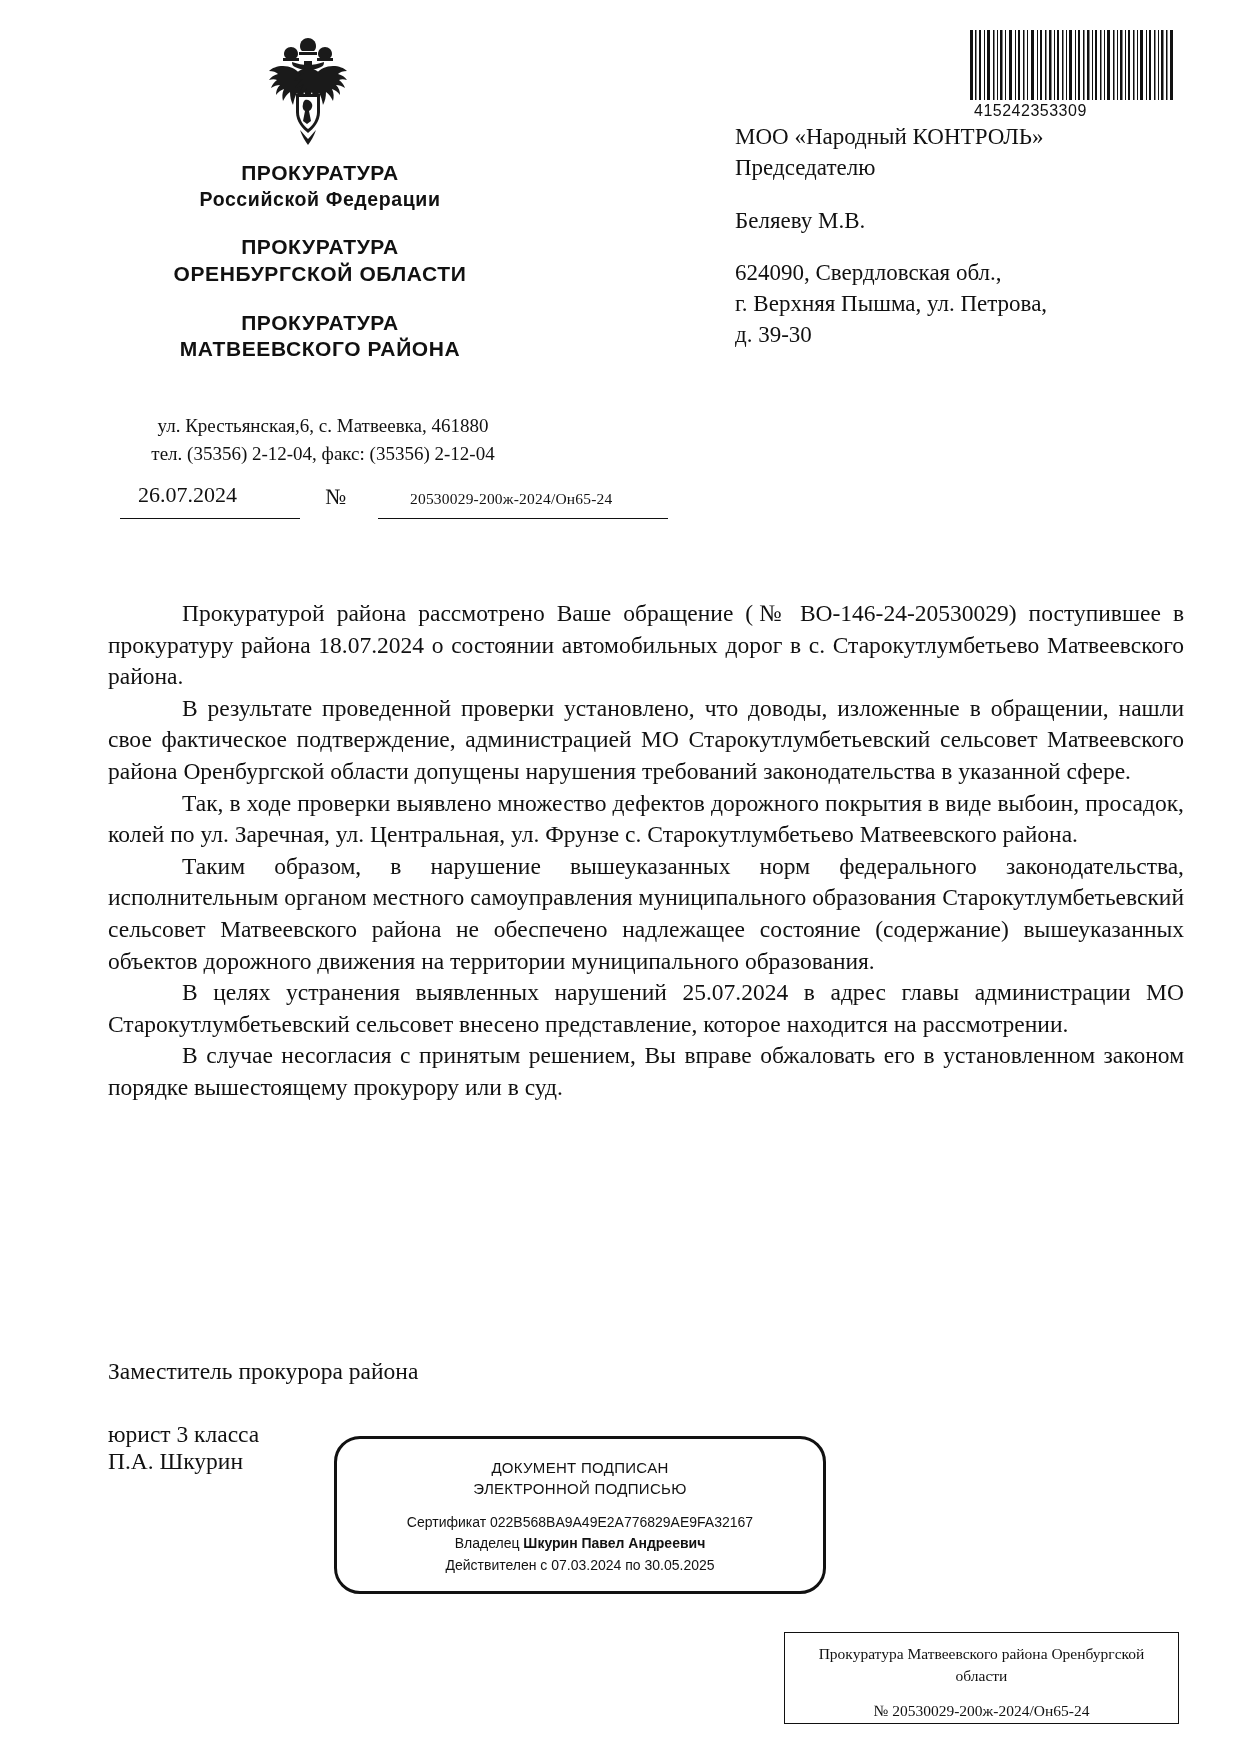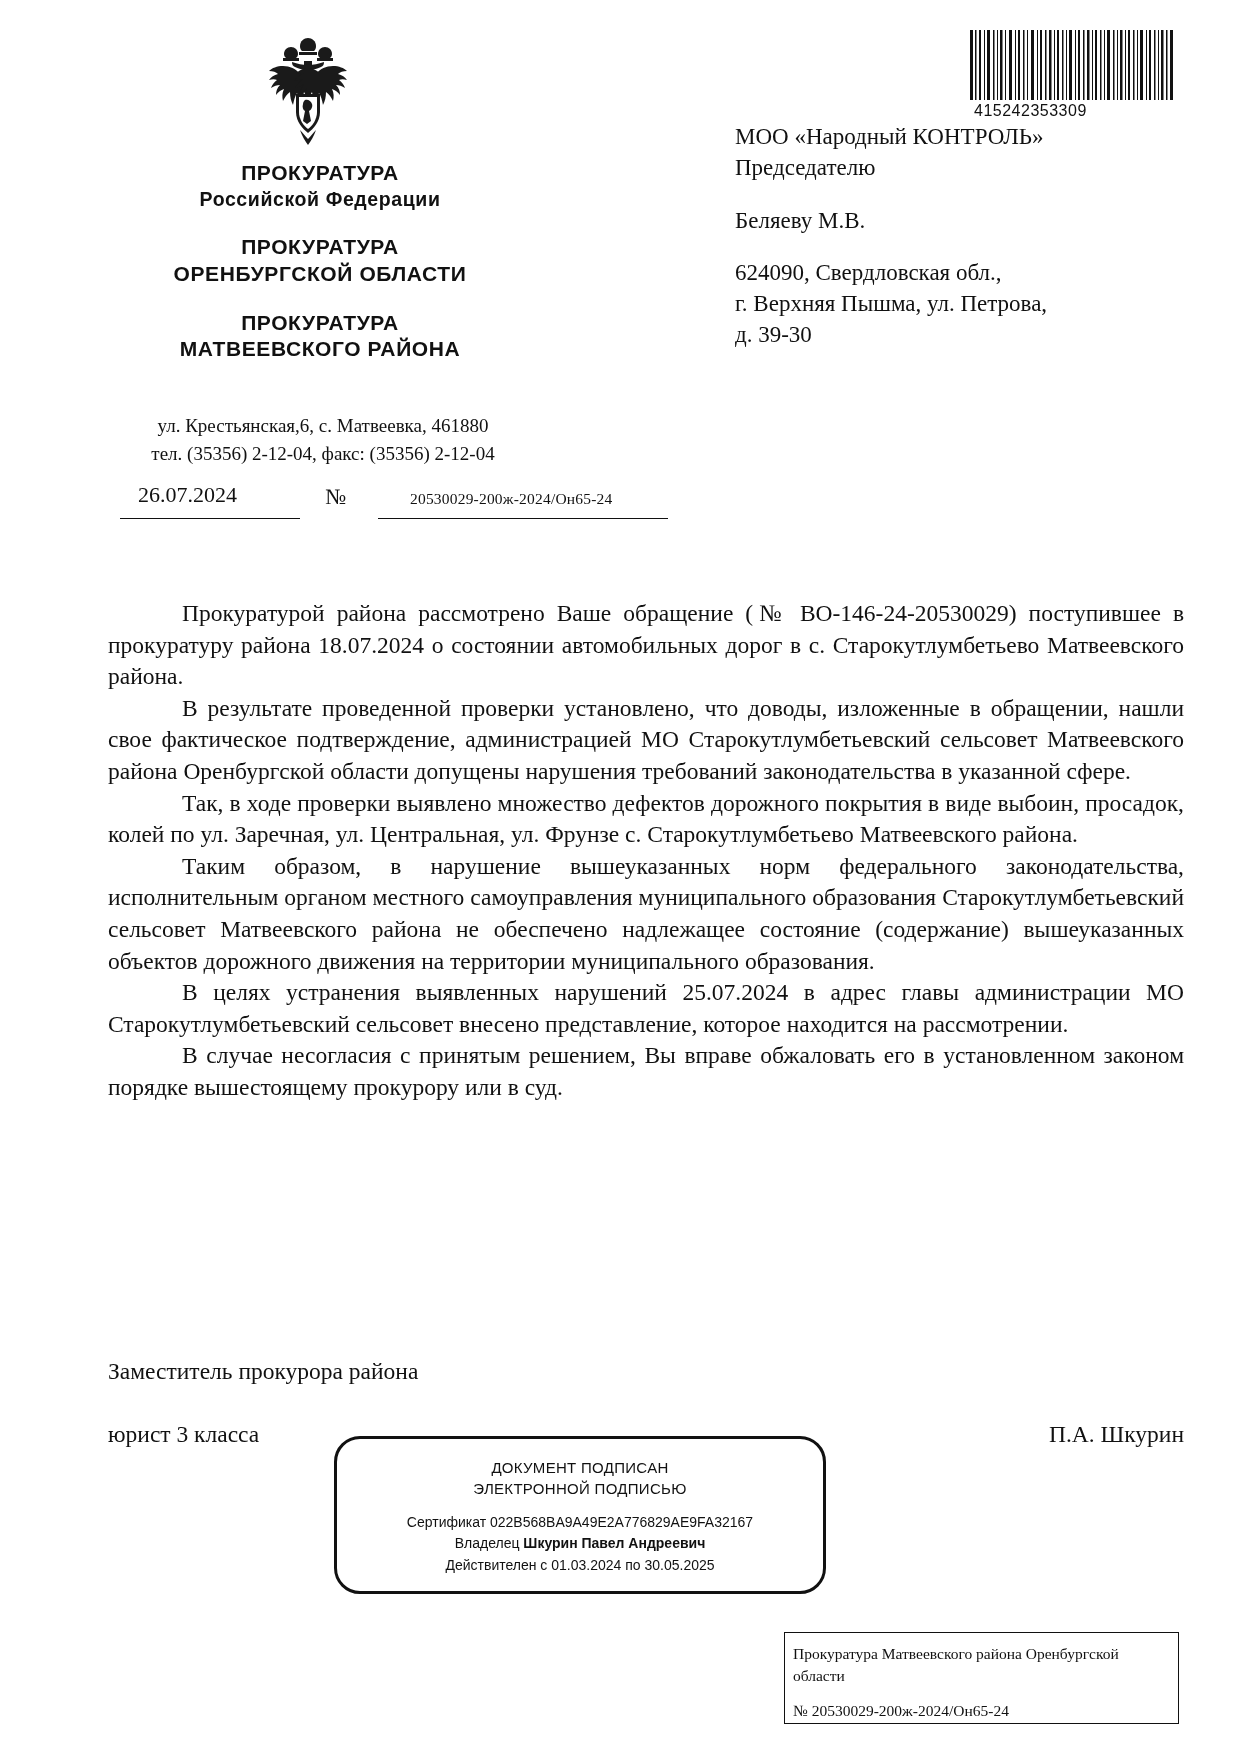--- a/index.html
+++ b/index.html
@@ -161,20 +161,21 @@
     left: 108px;
     top: 1358px;
     width: 1076px;
     font-size: 23.5px;
   }
   .sig-role { margin-bottom: 36px; }
   .sig-row {
     display: flex;
     justify-content: space-between;
     align-items: baseline;
+    flex-direction: column;
   }
 
   
   .estamp {
     position: absolute;
     left: 334px;
     top: 1436px;
     width: 492px;
     height: 158px;
     border: 3px solid #111;
@@ -199,21 +200,21 @@
 
   
   .regstamp {
     position: absolute;
     left: 784px;
     top: 1632px;
     width: 395px;
     height: 92px;
     border: 1.4px solid #111;
     box-sizing: border-box;
-    text-align: left;
+    text-align: center;
     font-family: "Liberation Serif", serif;
     font-size: 15.5px;
     line-height: 1.4;
     padding: 10px 8px 0 8px;
   }
   .regstamp .rs-num { margin-top: 14px; }
 </style>
 </head>
 <body>
 
@@ -367,21 +368,21 @@
       <div>
         <span class="lbl">Сертификат</span>
         <span>022B568BA9A49E2A776829AE9FA32167</span>
       </div>
       <div>
         <span class="lbl">Владелец</span>
         <b>Шкурин Павел Андреевич</b>
       </div>
       <div>
         <span class="lbl">Действителен с</span>
-        <span>01.03.2024</span>
+        <span>07.03.2024</span>
         <span>по</span>
         <span>30.05.2025</span>
       </div>
     </div>
   </div>
 
   <div class="regstamp">
     <div>Прокуратура Матвеевского района Оренбургской</div>
     <div>области</div>
     <div class="rs-num">

